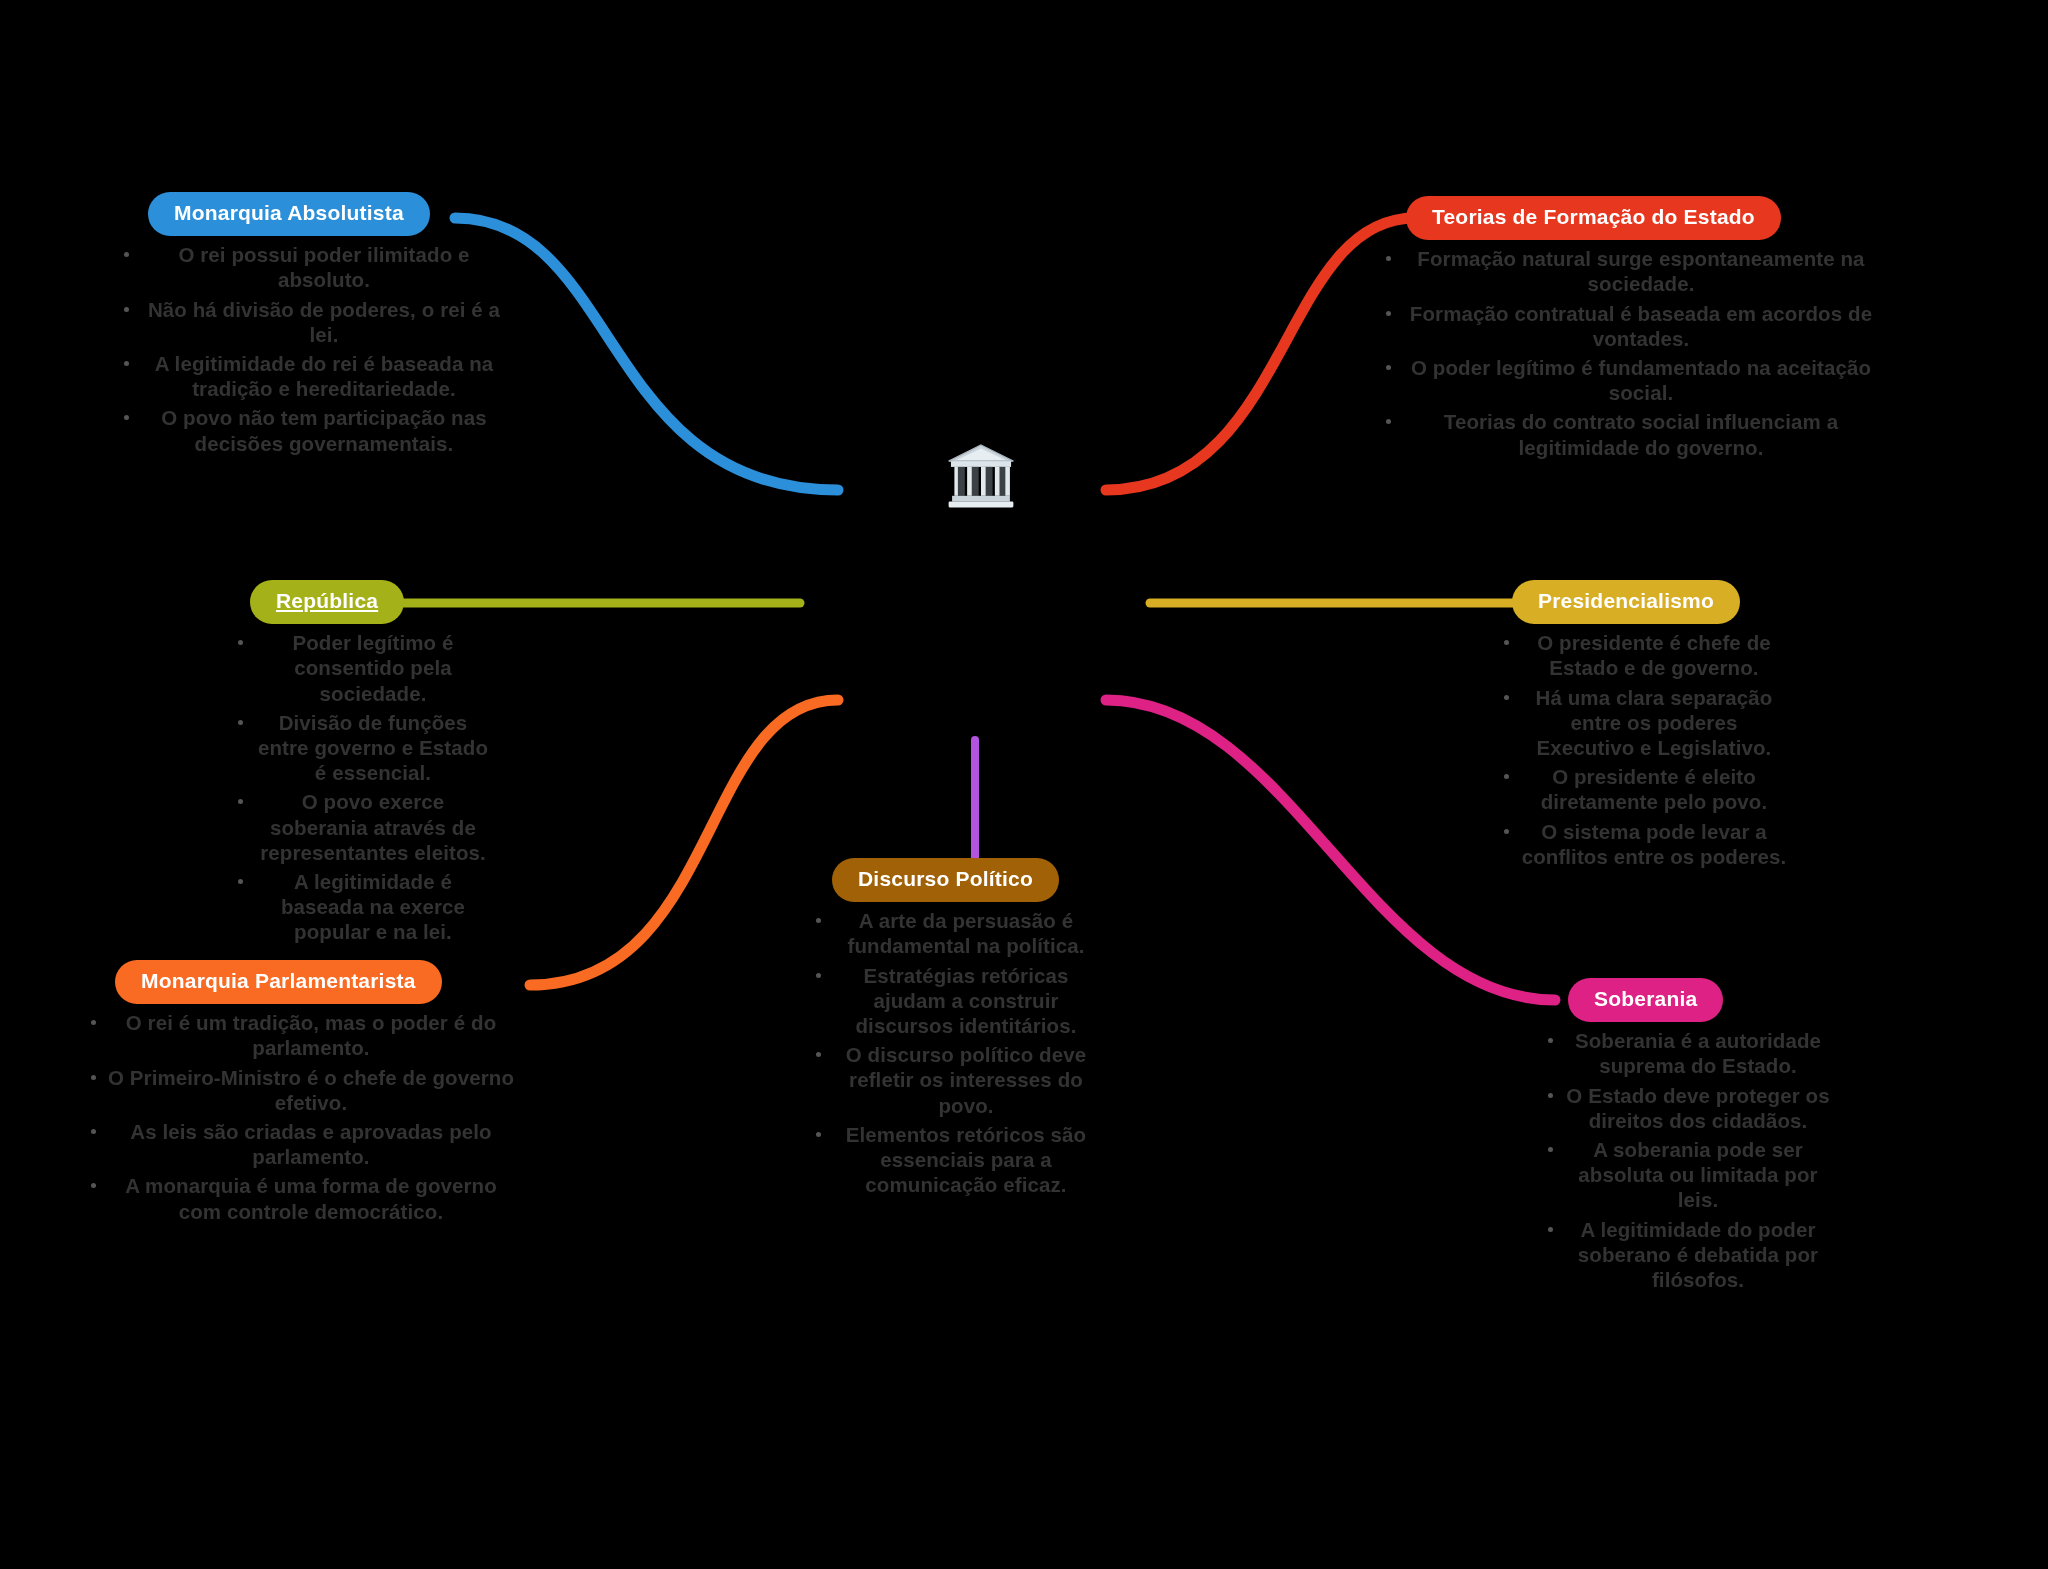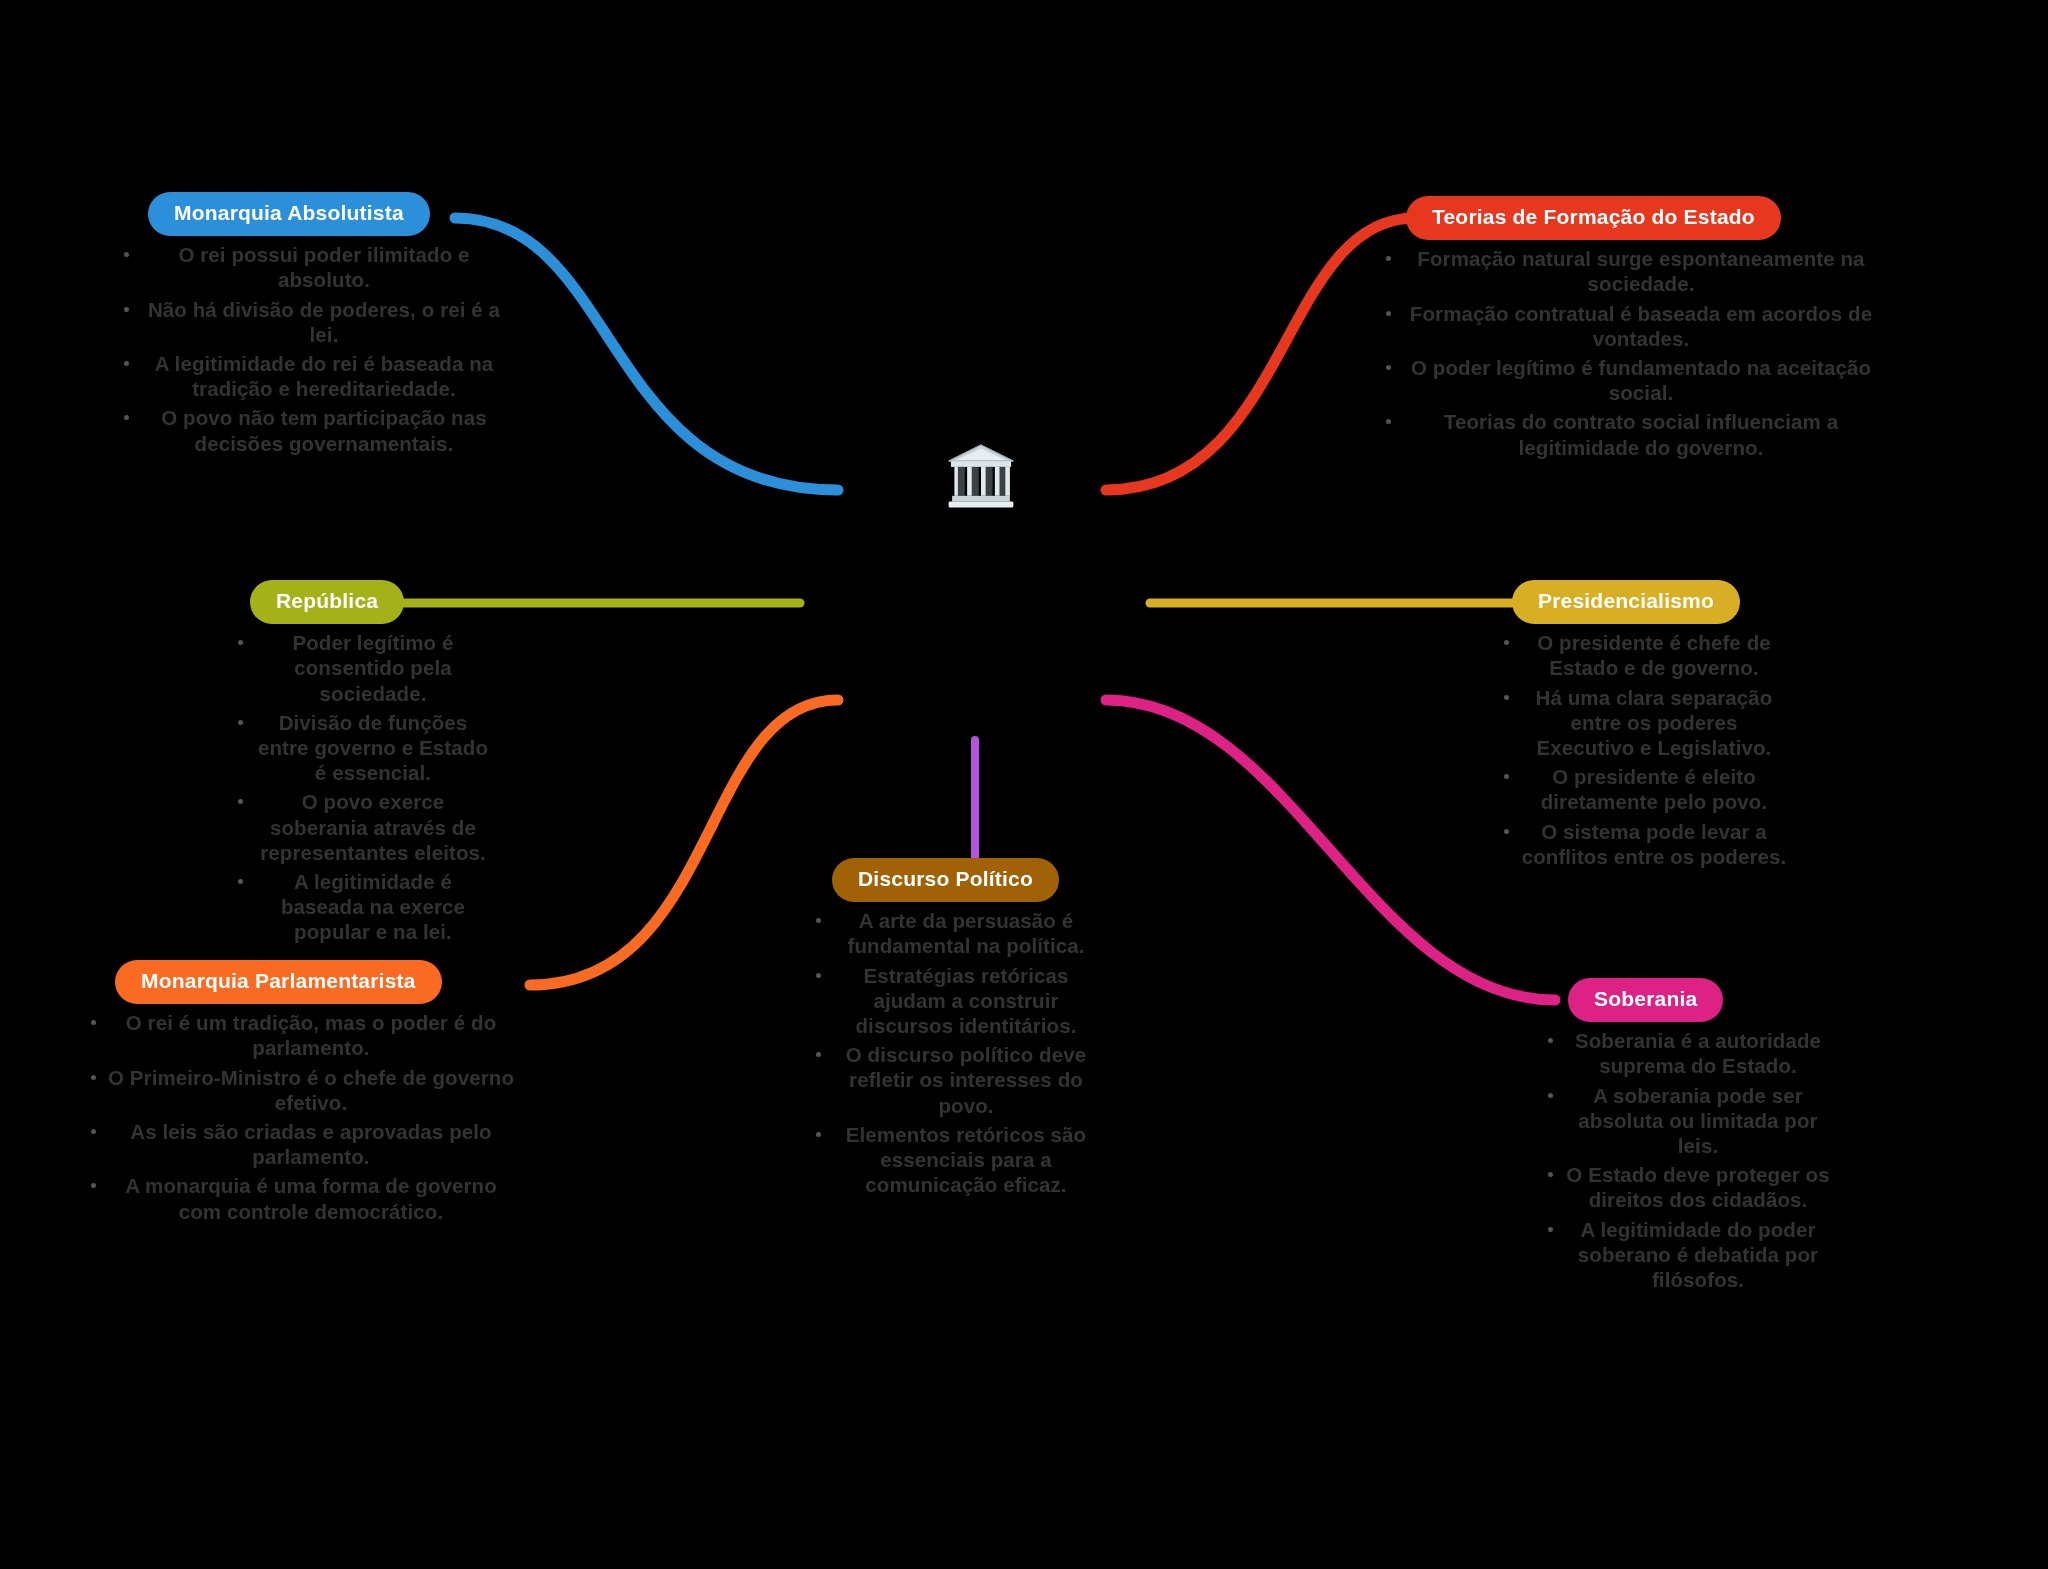--- a/index.html
+++ b/index.html
@@ -54,21 +54,21 @@
   }
 
   
   #b-monarquia-absolutista { left: 118px; top: 192px; width: 390px; }
   #b-monarquia-absolutista .pill { margin-left: 30px; }
 
   #b-teorias { left: 1380px; top: 196px; width: 500px; }
   #b-teorias .pill { margin-left: 26px; }
 
   #b-republica { left: 232px; top: 580px; width: 260px; }
-  #b-republica .pill { margin-left: 18px; }
+  #b-republica .pill { margin-left: 18px; text-decoration: underline; }
 
   #b-presidencialismo { left: 1498px; top: 580px; width: 290px; }
   #b-presidencialismo .pill { margin-left: 14px; }
 
   #b-monarquia-parlamentarista { left: 85px; top: 960px; width: 430px; }
   #b-monarquia-parlamentarista .pill { margin-left: 30px; }
 
   #b-discurso { left: 810px; top: 858px; width: 290px; }
   #b-discurso .pill { margin-left: 22px; }
 
@@ -180,19 +180,19 @@
       <li>Estratégias retóricas ajudam a construir discursos identitários.</li>
       <li>O discurso político deve refletir os interesses do povo.</li>
       <li>Elementos retóricos são essenciais para a comunicação eficaz.</li>
     </ul>
   </div>
 
   <div class="branch" id="b-soberania">
     <div class="pill" style="background:#DE2185">Soberania</div>
     <ul class="bullets">
       <li>Soberania é a autoridade suprema do Estado.</li>
+      <li>O Estado deve proteger os direitos dos cidadãos.</li>
       <li>A soberania pode ser absoluta ou limitada por leis.</li>
-      <li>O Estado deve proteger os direitos dos cidadãos.</li>
       <li>A legitimidade do poder soberano é debatida por filósofos.</li>
     </ul>
   </div>
 
 </div>
 
 </body></html>

